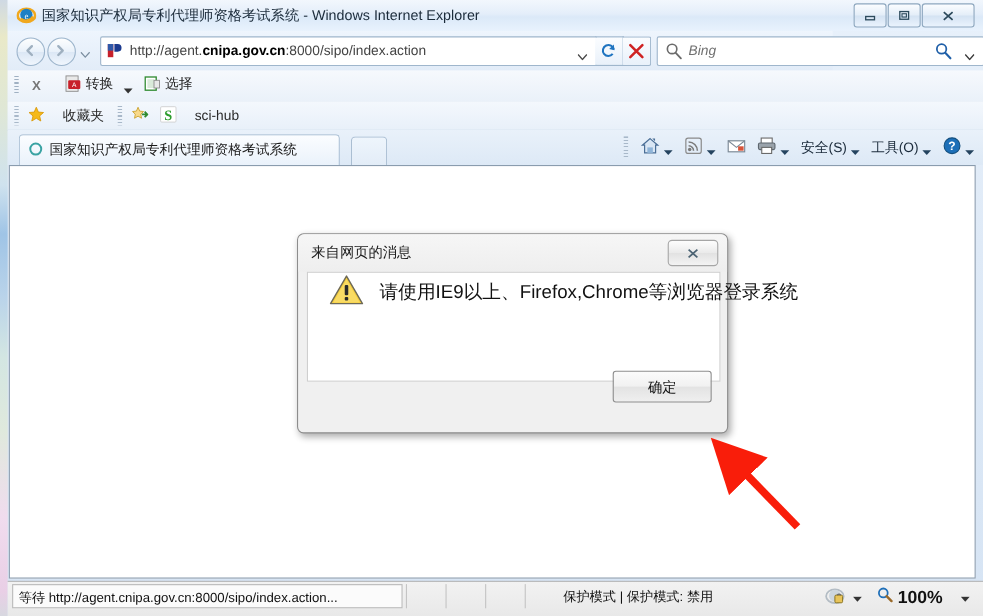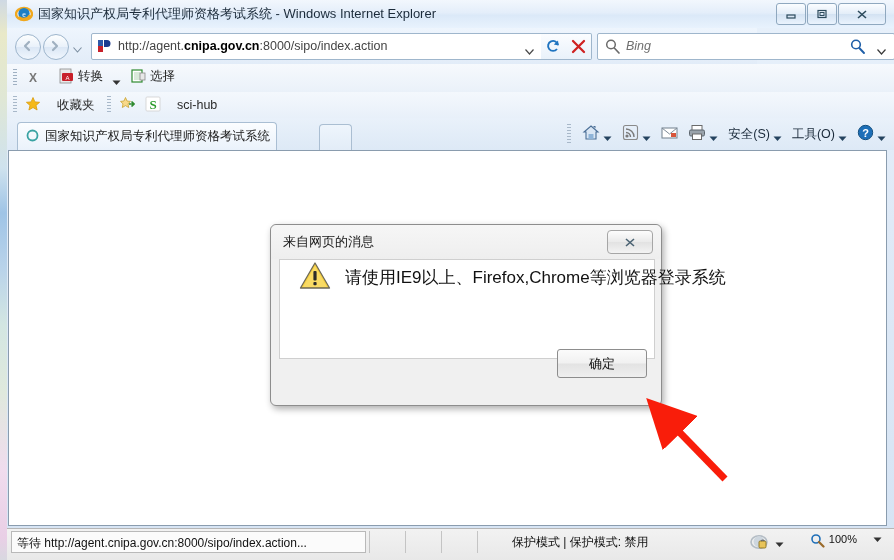--- a/index.html
+++ b/index.html
@@ -114,21 +114,21 @@
   }
   .fav-sep{position:absolute;top:4px;width:4px;height:18px;
     background-image:repeating-linear-gradient(180deg,#a8b8c9 0 1px,transparent 1px 3px);}
 
   
   .tabrow{
     position:absolute;left:7px;top:118px;width:887px;height:32px;
     background:linear-gradient(180deg,#e9f1fa 0%,#dde9f6 100%);
   }
   .tab{
-    position:absolute;left:10px;top:4px;width:260px;height:28px;
+    position:absolute;left:10px;top:4px;width:292px;height:28px;
     background:linear-gradient(180deg,#fbfdff 0%,#eaf2fb 100%);
     border:1px solid #a9bed3;border-bottom:none;border-radius:4px 4px 0 0;
     display:flex;align-items:center;gap:6px;padding-left:8px;box-sizing:border-box;
   }
   .tab-label{font-size:12.5px;color:#1a1a1a;white-space:nowrap;}
   .newtab{
     position:absolute;left:312px;top:6px;width:31px;height:26px;
     background:linear-gradient(180deg,#eef5fc 0%,#e2ecf7 100%);
     border:1px solid #aabed2;border-bottom:none;border-radius:4px 4px 0 0;
   }
@@ -140,21 +140,21 @@
   .cmd-caret{width:9px;height:6px;}
 
   
   .page{
     position:absolute;left:8px;top:150px;width:879px;height:376px;
     background:#ffffff;border:1px solid #8a9cae;box-sizing:border-box;
   }
 
   
   .dlg{
-    position:absolute;left:270px;top:224px;width:392px;height:182px;
+    position:absolute;left:270px;top:212px;width:392px;height:182px;
     background:#f0f0f0;
     border:1px solid #8d8d8d;border-radius:6px;
     box-shadow:2px 3px 7px rgba(0,0,0,0.32);
     box-sizing:border-box;
     text-align:center;
   }
   .dlg-title{
     position:absolute;left:0;top:0;width:100%;height:34px;
     background:linear-gradient(180deg,#f6f6f6 0%,#eeeeee 100%);
     border-radius:6px 6px 0 0;
@@ -204,22 +204,22 @@
   }
   .status-cell{position:absolute;top:2px;height:22px;border-left:1px solid #c4c4c4;}
   .status-zone{
     position:absolute;left:505px;top:2px;height:22px;line-height:22px;
     font-size:12px;color:#111;white-space:nowrap;
   }
   .status-prot{
     position:absolute;right:110px;top:4px;display:flex;align-items:center;gap:5px;
   }
   .status-zoom{
-    position:absolute;right:12px;top:4px;display:flex;align-items:flex-start;gap:4px;
-    font-size:11px;color:#111;
+    position:absolute;right:12px;top:4px;display:flex;align-items:flex-end;gap:4px;
+    font-size:16px;color:#111;font-weight:bold;
   }
 </style>
 </head>
 <body>
 
 <div class="win">
 
   <div class="desk-strip"></div>
 
   <div class="titlebar">

